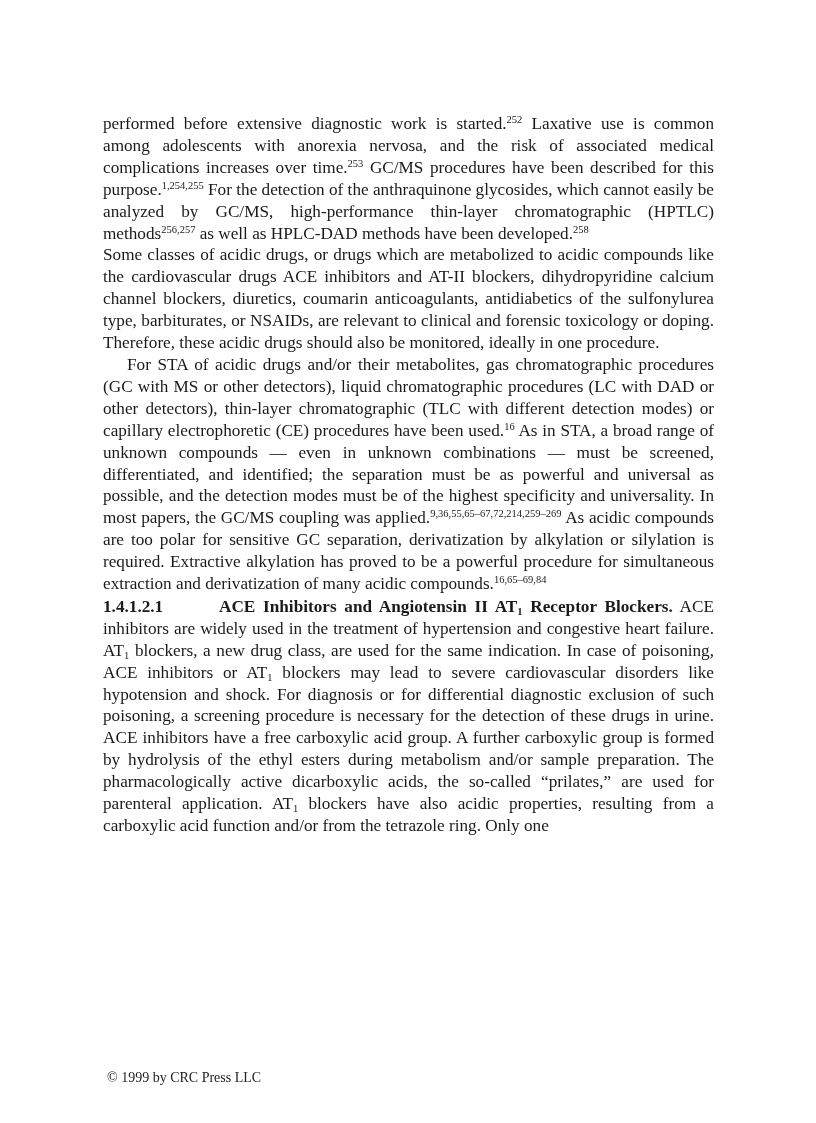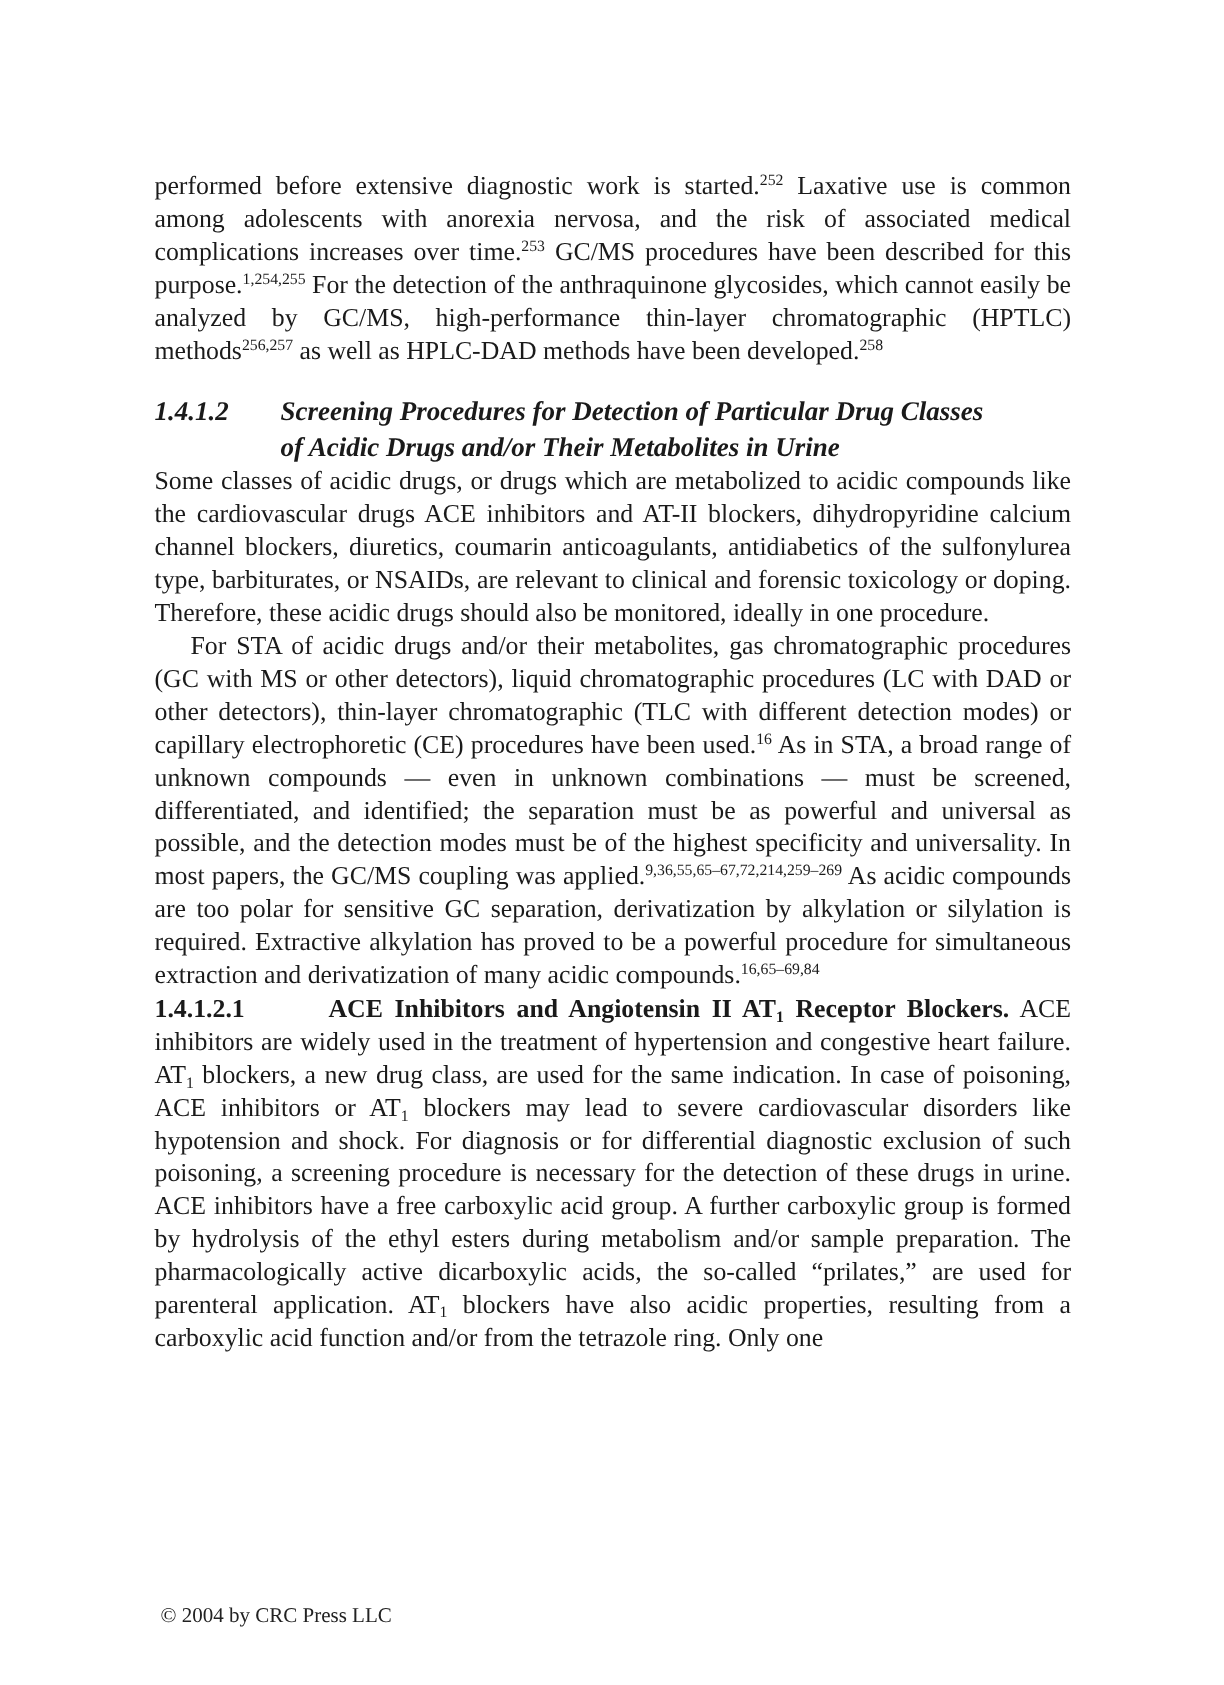--- a/index.html
+++ b/index.html
@@ -44,26 +44,22 @@
     color: #222;
   }
 </style>
 </head>
 <body>
 
 <div class="page">
 
   <p><span>performed before extensive diagnostic work is started.</span><sup>252</sup><span> Laxative use is common among adolescents with anorexia nervosa, and the risk of associated medical complications increases over time.</span><sup>253</sup><span> GC/MS procedures have been described for this purpose.</span><sup>1,254,255</sup><span> For the detection of the anthraquinone glycosides, which cannot easily be analyzed by GC/MS, high-performance thin-layer chromatographic (HPTLC) methods</span><sup>256,257</sup><span> as well as HPLC-DAD methods have been developed.</span><sup>258</sup></p>
 
-  <div class="h2">
-    <span class="num">1.4.1.2</span>
-    <span class="title">Screening Procedures for Detection of Particular Drug Classes of Acidic Drugs and/or Their Metabolites in Urine</span>
-  </div>
 
   <p>Some classes of acidic drugs, or drugs which are metabolized to acidic compounds like the cardiovascular drugs ACE inhibitors and AT-II blockers, dihydropyridine calcium channel blockers, diuretics, coumarin anticoagulants, antidiabetics of the sulfonylurea type, barbiturates, or NSAIDs, are relevant to clinical and forensic toxicology or doping. Therefore, these acidic drugs should also be monitored, ideally in one procedure.</p>
 
   <p class="indent"><span>For STA of acidic drugs and/or their metabolites, gas chromatographic procedures (GC with MS or other detectors), liquid chromatographic procedures (LC with DAD or other detectors), thin-layer chromatographic (TLC with different detection modes) or capillary electrophoretic (CE) procedures have been used.</span><sup>16</sup><span> As in STA, a broad range of unknown compounds — even in unknown combinations — must be screened, differentiated, and identified; the separation must be as powerful and universal as possible, and the detection modes must be of the highest specificity and universality. In most papers, the GC/MS coupling was applied.</span><sup>9,36,55,65–67,72,214,259–269</sup><span> As acidic compounds are too polar for sensitive GC separation, derivatization by alkylation or silylation is required. Extractive alkylation has proved to be a powerful procedure for simultaneous extraction and derivatization of many acidic compounds.</span><sup>16,65–69,84</sup></p>
 
   <p class="h3" style="font-weight:normal;"><span style="font-weight:bold;"><span class="num">1.4.1.2.1</span><span>ACE Inhibitors and Angiotensin II AT</span><sub>1</sub><span> Receptor Blockers.</span></span><span> ACE inhibitors are widely used in the treatment of hypertension and congestive heart failure. AT</span><sub>1</sub><span> blockers, a new drug class, are used for the same indication. In case of poisoning, ACE inhibitors or AT</span><sub>1</sub><span> blockers may lead to severe cardiovascular disorders like hypotension and shock. For diagnosis or for differential diagnostic exclusion of such poisoning, a screening procedure is necessary for the detection of these drugs in urine. ACE inhibitors have a free carboxylic acid group. A further carboxylic group is formed by hydrolysis of the ethyl esters during metabolism and/or sample preparation. The pharmacologically active dicarboxylic acids, the so-called “prilates,” are used for parenteral application. AT</span><sub>1</sub><span> blockers have also acidic properties, resulting from a carboxylic acid function and/or from the tetrazole ring. Only one</span></p>
 
 </div>
 
-<div class="footer">© 2004 by CRC Press LLC</div>
+<div class="footer">© 1999 by CRC Press LLC</div>
 
 </body></html>

